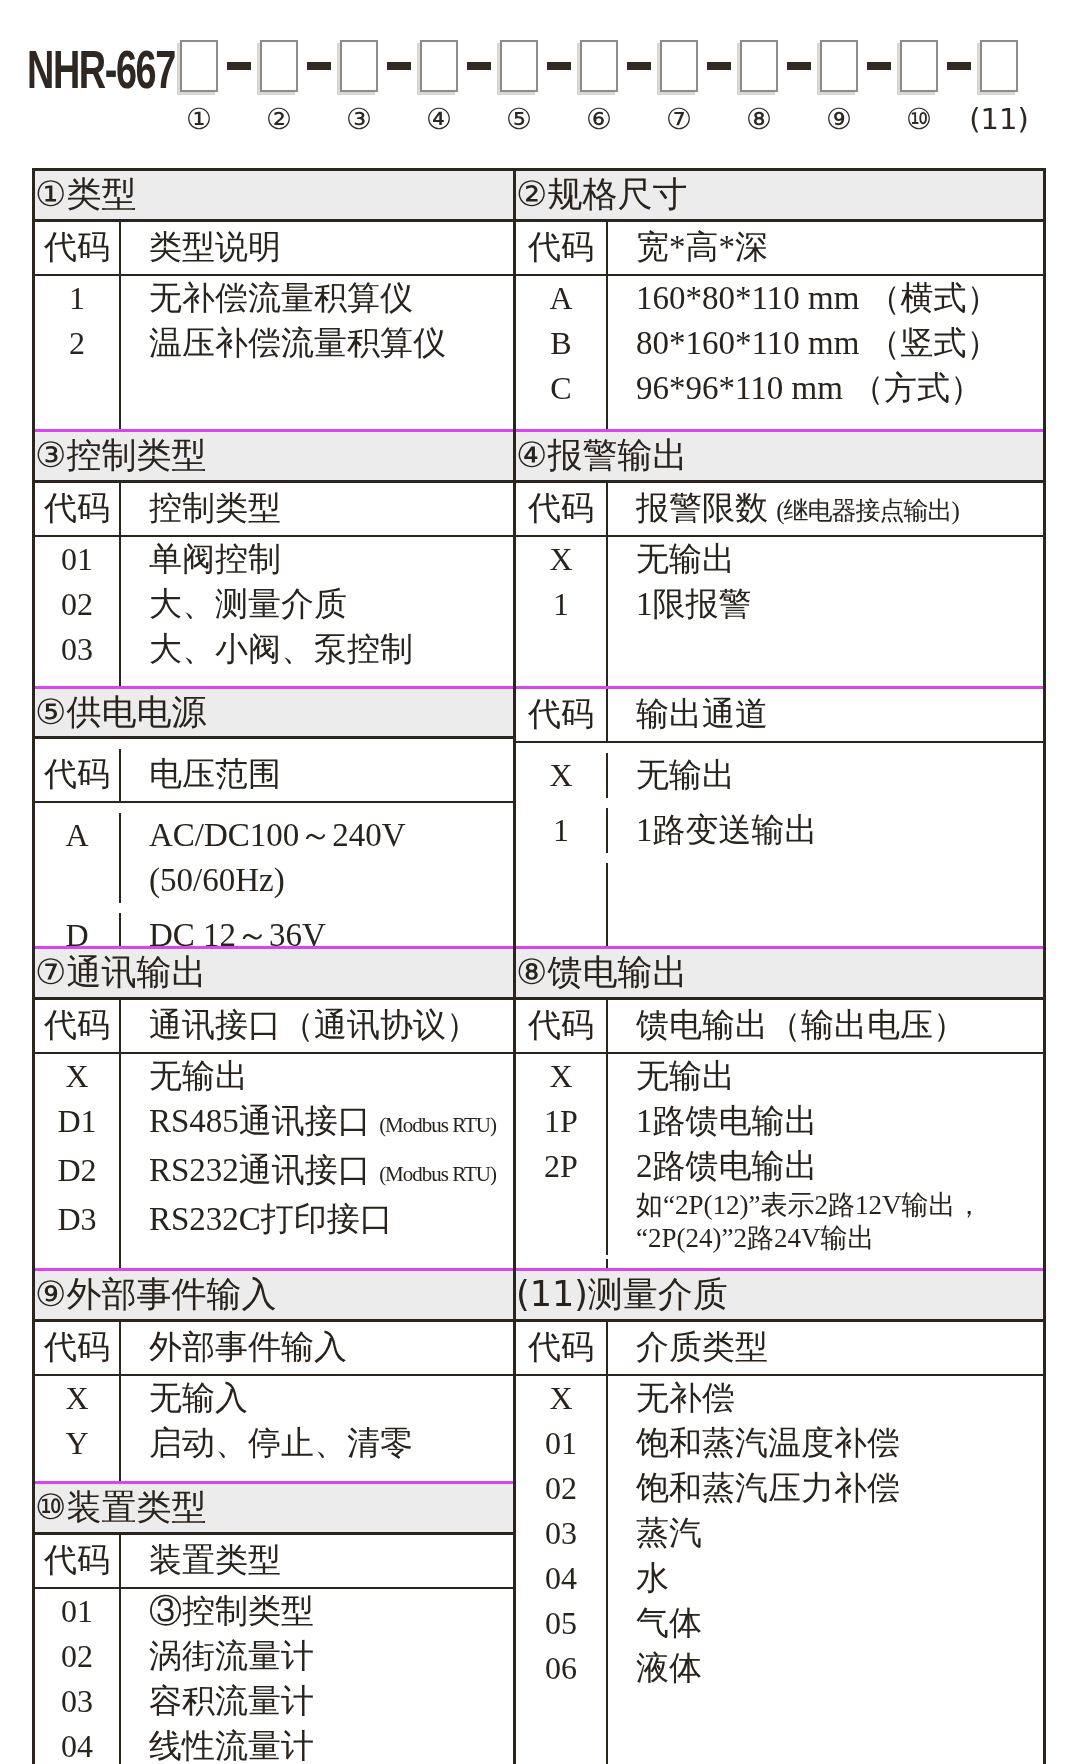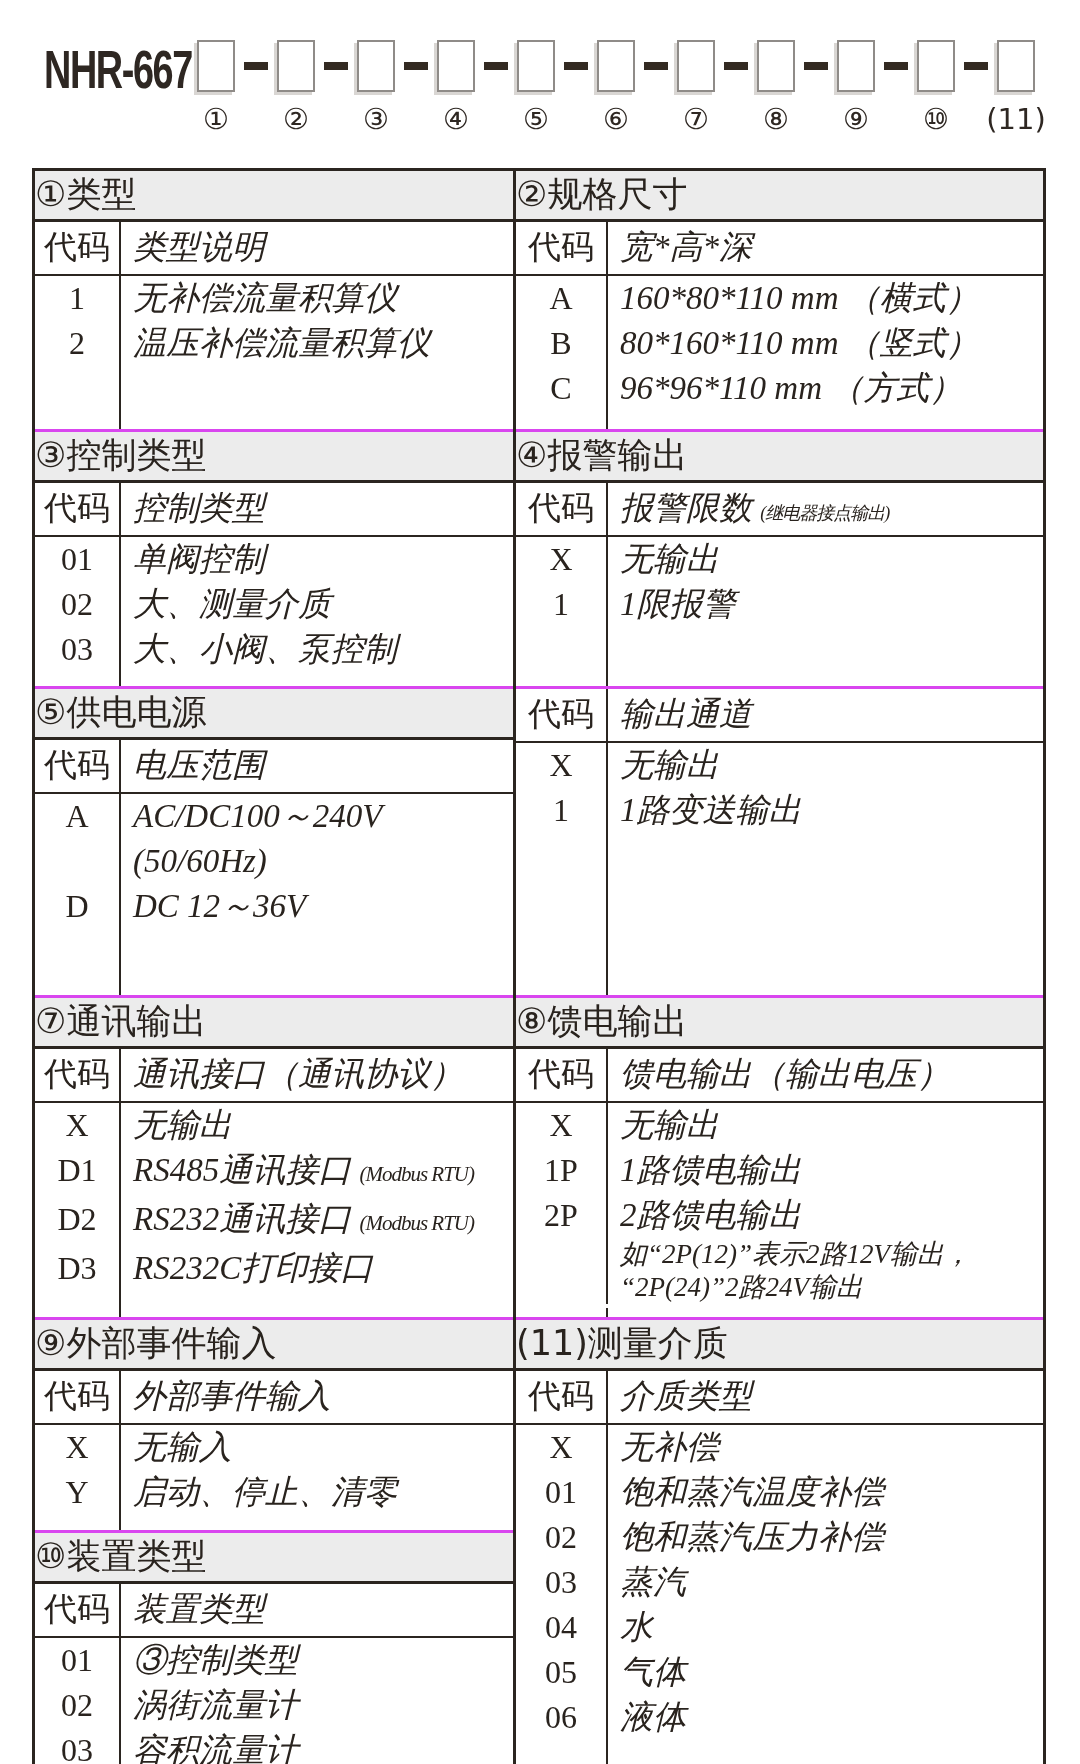--- a/index.html
+++ b/index.html
@@ -4,21 +4,21 @@
 <style>
   html,body { margin:0; padding:0; background:#ffffff; }
   body {
     width:1080px; height:1764px; position:relative;
     color:#29231e;
     font-family:"Liberation Serif","DejaVu Serif",serif;
     overflow:hidden;
   }
 
   
-  .model-row { display:flex; align-items:flex-start; margin:40px 0 0 44px; }
+  .model-row { display:flex; align-items:flex-start; margin:40px 0 0 27px; }
   .model-prefix {
     flex:0 0 auto; width:152px; overflow:visible; white-space:nowrap;
     font-family:"Liberation Sans","DejaVu Sans",sans-serif;
     font-weight:bold; font-size:54px; line-height:58px; letter-spacing:-2px;
     transform:scaleX(0.70); transform-origin:left top; color:#2e2722;
   }
   .unit { display:flex; flex-direction:column; align-items:center; flex:0 0 auto; width:40px; }
   .pos-box {
     width:34px; height:48px; background:#fff;
     border:2px solid #8f8b88; box-shadow:-3px 3px 0 #d9d6d3;
@@ -35,46 +35,46 @@
     width:1014px; margin:34px 0 0 32px;
     border:3px solid #2b2520;
     display:flex; align-items:stretch;
   }
   .col { display:flex; flex-direction:column; box-sizing:border-box; }
   .col-left { width:478px; flex:0 0 auto; }
   .col-right { flex:1; border-left:3px solid #2b2520; }
 
   .sec { display:flex; flex-direction:column; box-sizing:border-box; border-top:3px solid #d946ef; overflow:hidden; }
   .sec.first { border-top:none; }
-  .sh1 { height:258px; } .sh2 { height:257px; } .sh3 { height:309px; }
+  .sh1 { height:258px; } .sh2 { height:257px; } .sh3 { height:260px;gap:10px; }
   .sh4 { height:322px; } .sh9 { height:213px; } .sh10 { height:297px; }
   .sh11 { height:510px; }
 
   .sec-title {
     box-sizing:border-box; height:51px; 
     background:#ececec; border-bottom:3px solid #2b2520;
     font-size:35px; line-height:47px; white-space:nowrap;
     font-family:"DejaVu Sans","Liberation Serif",serif;
   }
   .hrow { display:flex; box-sizing:border-box; height:54px; border-bottom:2px solid #2b2520; flex:0 0 auto; }
   .drow { display:flex; box-sizing:border-box; min-height:45px; flex:0 0 auto; }
   .drow.fill { flex:1 1 auto; min-height:0; }
   .code {
     flex:0 0 auto; width:86px; box-sizing:border-box;
     border-right:2px solid #2b2520; text-align:center;
   }
   .col-right .code { width:92px; }
   .hrow .code { font-size:33px; line-height:50px; }
   .drow .code { font-size:32px; line-height:45px; }
-  .desc { flex:1 1 auto; padding-left:12px; box-sizing:border-box;font-style:italic; }
+  .desc { flex:1 1 auto; padding-left:28px; box-sizing:border-box; }
   .hrow .desc { font-size:33px; line-height:50px; white-space:nowrap; }
   .drow .desc { font-size:33px; line-height:45px; white-space:nowrap; }
   .line { display:block; }
   .sm  { font-size:21px; letter-spacing:-1px; }
-  .hsm { font-size:18px; letter-spacing:-1px; }
+  .hsm { font-size:25px; letter-spacing:-1px; }
   .note-line { display:block; font-size:27px; line-height:33px; white-space:nowrap; }
   .note-row { padding-bottom:4px; }
 </style>
 </head>
 <body>
 
 <div class="model-row">
   <div class="model-prefix">NHR-667</div>
 
   <div class="unit">

